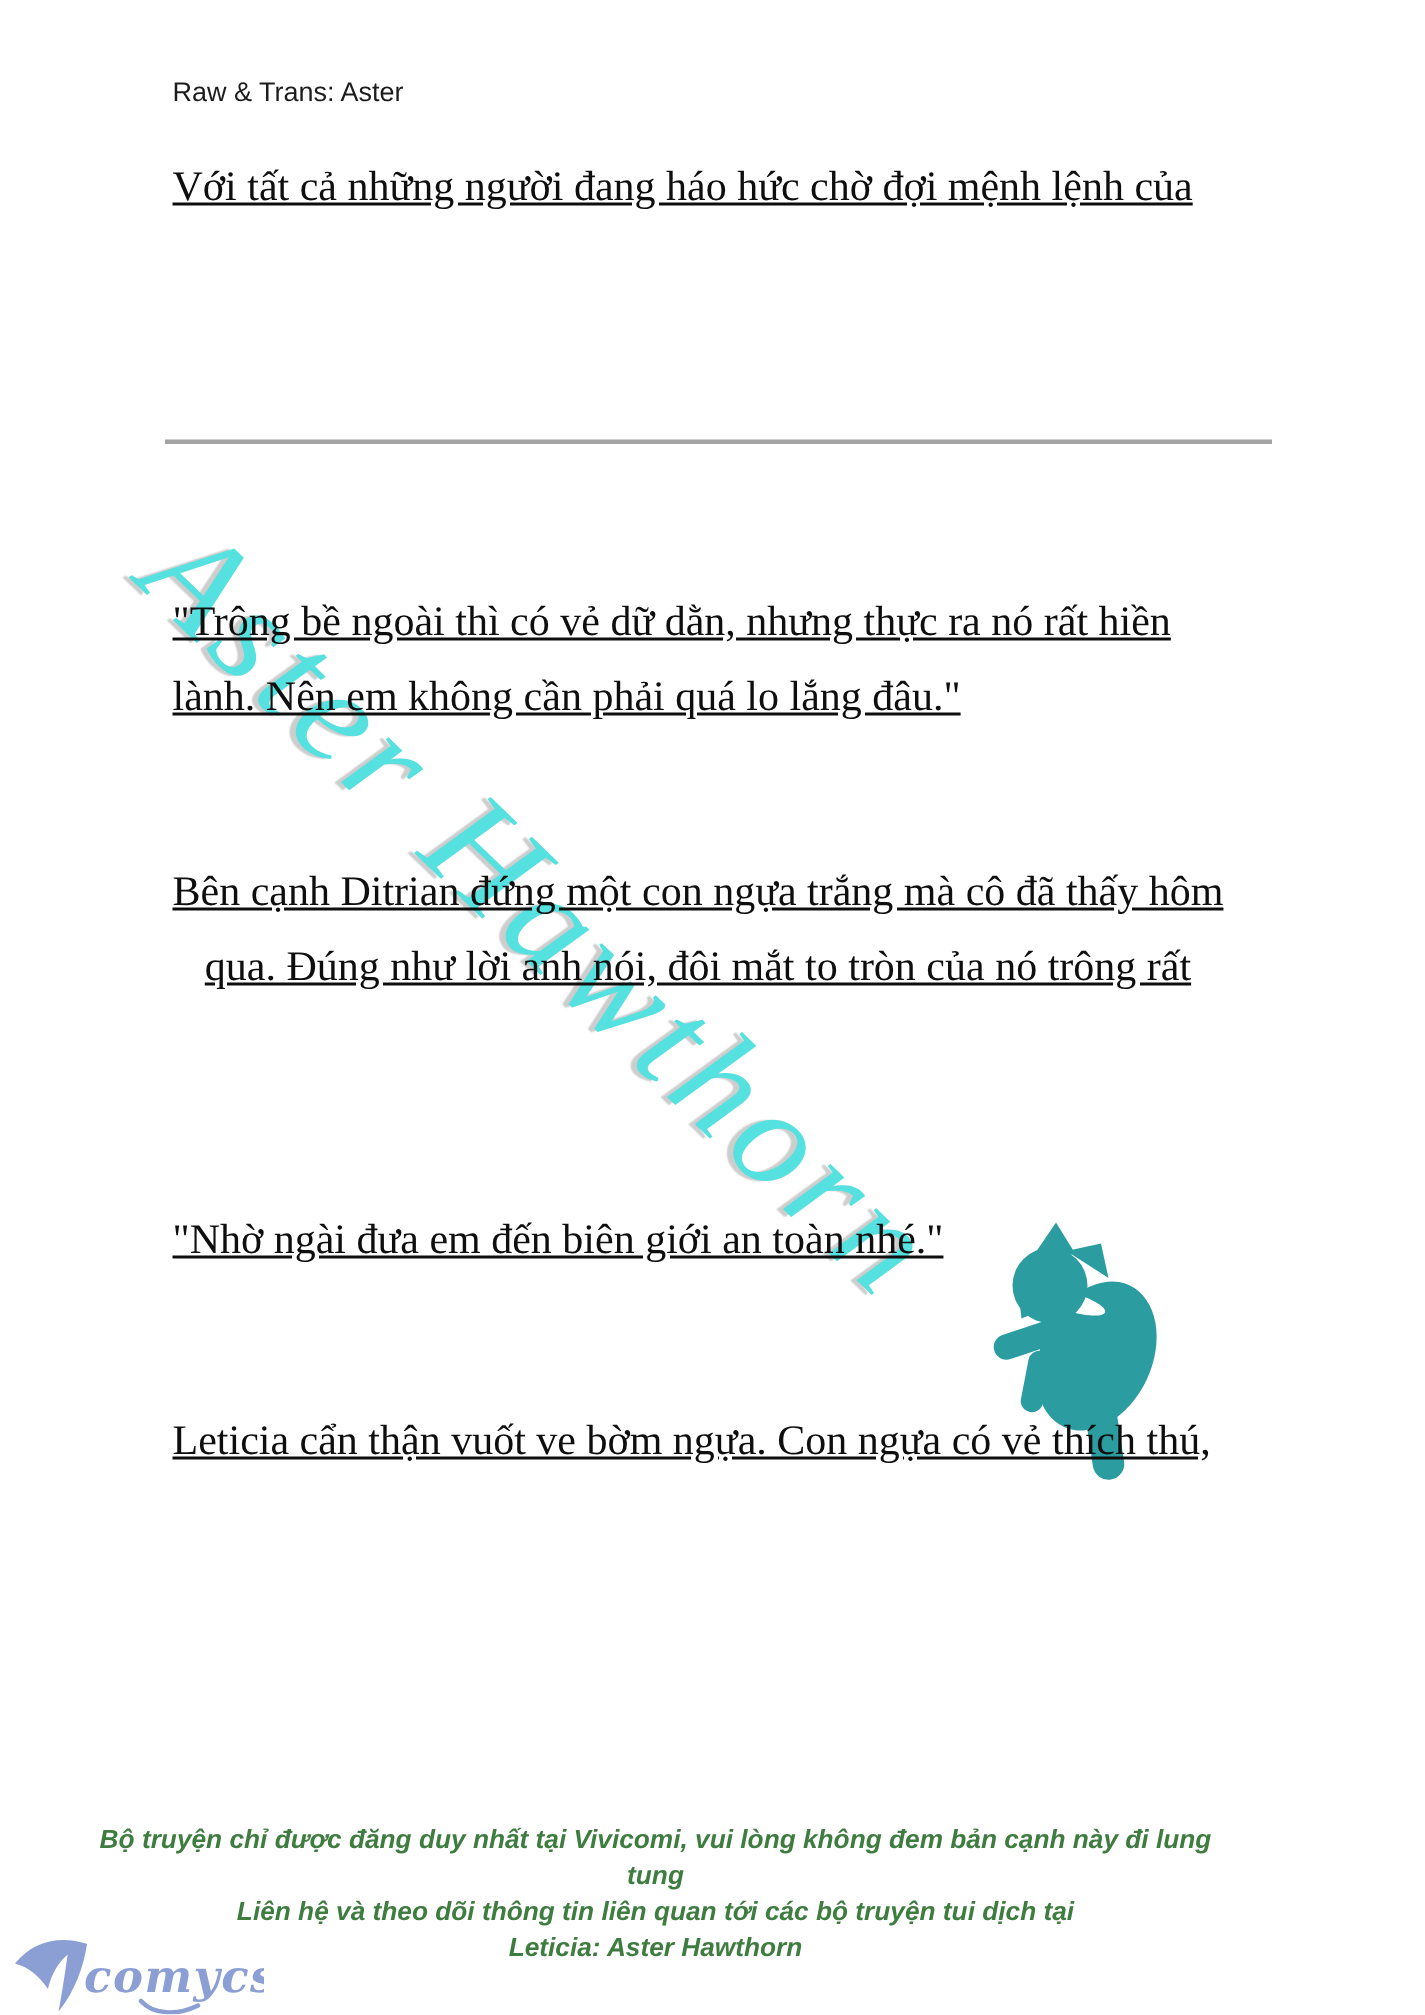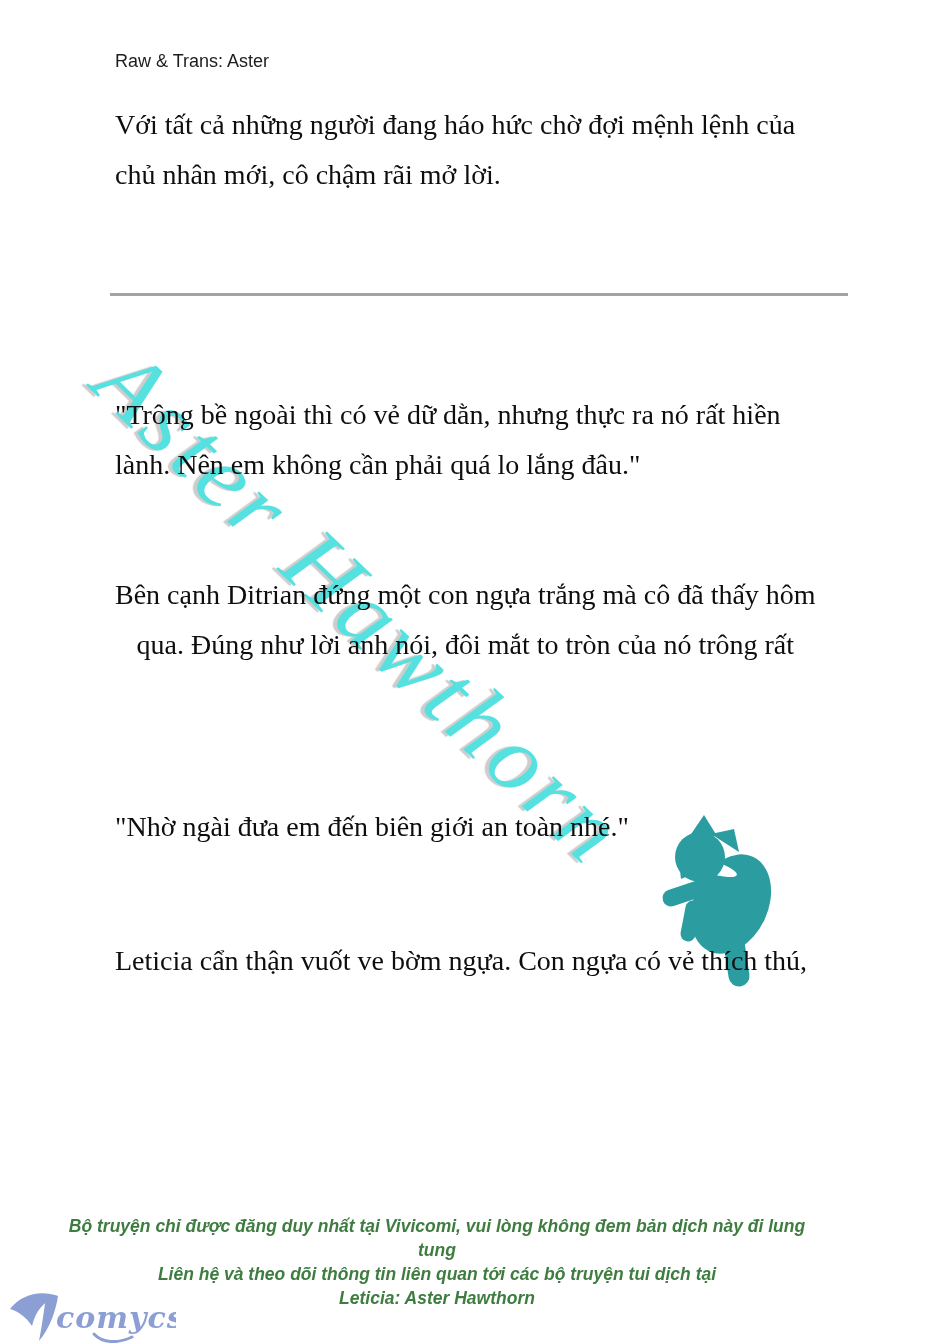--- a/index.html
+++ b/index.html
@@ -15,21 +15,21 @@
   .watermark {
     position:absolute; left:150px; top:326px;
     transform:rotate(44deg); transform-origin:0 0;
     font-family:"Liberation Serif", serif; font-style:italic;
     font-size:95px; letter-spacing:6px; white-space:nowrap;
     color:#55e1df; text-shadow:-3px 3px 1px rgba(145,145,145,0.45);
     z-index:1;
   }
   .para {
     position:absolute; left:115px; font-size:28px; line-height:50px;
-    color:#0e0e0e; z-index:2;
+    color:#0e0e0e; z-index:2;text-decoration:underline;
   }
   .para div { white-space:nowrap; }
   .p1 { top:100px; } .p2 { top:390px; } .p3 { top:570px;text-align:center; }
   .p4 { top:802px; } .p5 { top:936px; }
   .divider {
     position:absolute; left:110px; top:293px; width:738px; height:3px;
     background:#a3a3a3; z-index:2;
   }
   .cat { position:absolute; left:653px; top:812px; z-index:1; }
   .footer {
@@ -46,21 +46,20 @@
 <body>
 
 <div class="page">
 
   <div class="credit">Raw &amp; Trans: Aster</div>
 
   <div class="watermark">Aster Hawthorn</div>
 
   <div class="para p1">
     <div>Với tất cả những người đang háo hức chờ đợi mệnh lệnh của</div>
-    <div>chủ nhân mới, cô chậm rãi mở lời.</div>
   </div>
 
   <div class="divider"></div>
 
   <div class="para p2">
     <div>"Trông bề ngoài thì có vẻ dữ dằn, nhưng thực ra nó rất hiền</div>
     <div>lành. Nên em không cần phải quá lo lắng đâu."</div>
   </div>
 
   <div class="para p3">
@@ -82,21 +81,21 @@
     <line x1="40" y1="96" x2="35" y2="122" stroke-width="15" stroke-linecap="round" stroke="#2b9da1"></line>
     <ellipse fill="#ffffff" cx="58" cy="55" rx="27" ry="6.5" transform="rotate(17 58 55)"></ellipse>
     <polygon points="51,3 64,24 34,28" fill="#2b9da1"></polygon>
     <polygon points="81,17 86,40 58,22" fill="#2b9da1"></polygon>
     <circle cx="47" cy="45" r="25" fill="#2b9da1"></circle>
     <polygon points="26,50 40,62 28,67" fill="#2b9da1"></polygon>
     <line x1="54" y1="74" x2="18" y2="86" stroke-width="17" stroke-linecap="round" stroke="#2b9da1"></line>
   </svg>
 
   <div class="footer">
-    <div>Bộ truyện chỉ được đăng duy nhất tại Vivicomi, vui lòng không đem bản dịch này đi lung tung</div>
+    <div>Bộ truyện chỉ được đăng duy nhất tại Vivicomi, vui lòng không đem bản cạnh này đi lung tung</div>
     <div>Liên hệ và theo dõi thông tin liên quan tới các bộ truyện tui dịch tại</div>
     <div>Leticia: Aster Hawthorn</div>
   </div>
 
   <svg class="logo" width="170" height="56" viewBox="0 0 170 56" aria-hidden="true">
     <path d="M4 21 C16 6 34 2 52 8 C38 13 30 22 26 38 C20 29 12 23 4 21 Z" fill="#8c9fd4"></path>
     <path d="M52 8 C50 22 44 40 33 53 C36 38 38 22 40 9 C44 7.5 48 7.5 52 8 Z" fill="#8c9fd4"></path>
     <text x="50" y="40" font-size="30" letter-spacing="1" fill="#8c9fd4">comycs</text>
     <path d="M88 46 C96 55 112 56 126 49" fill="none" stroke-width="3" stroke-linecap="round" stroke="#8c9fd4"></path>
   </svg>

